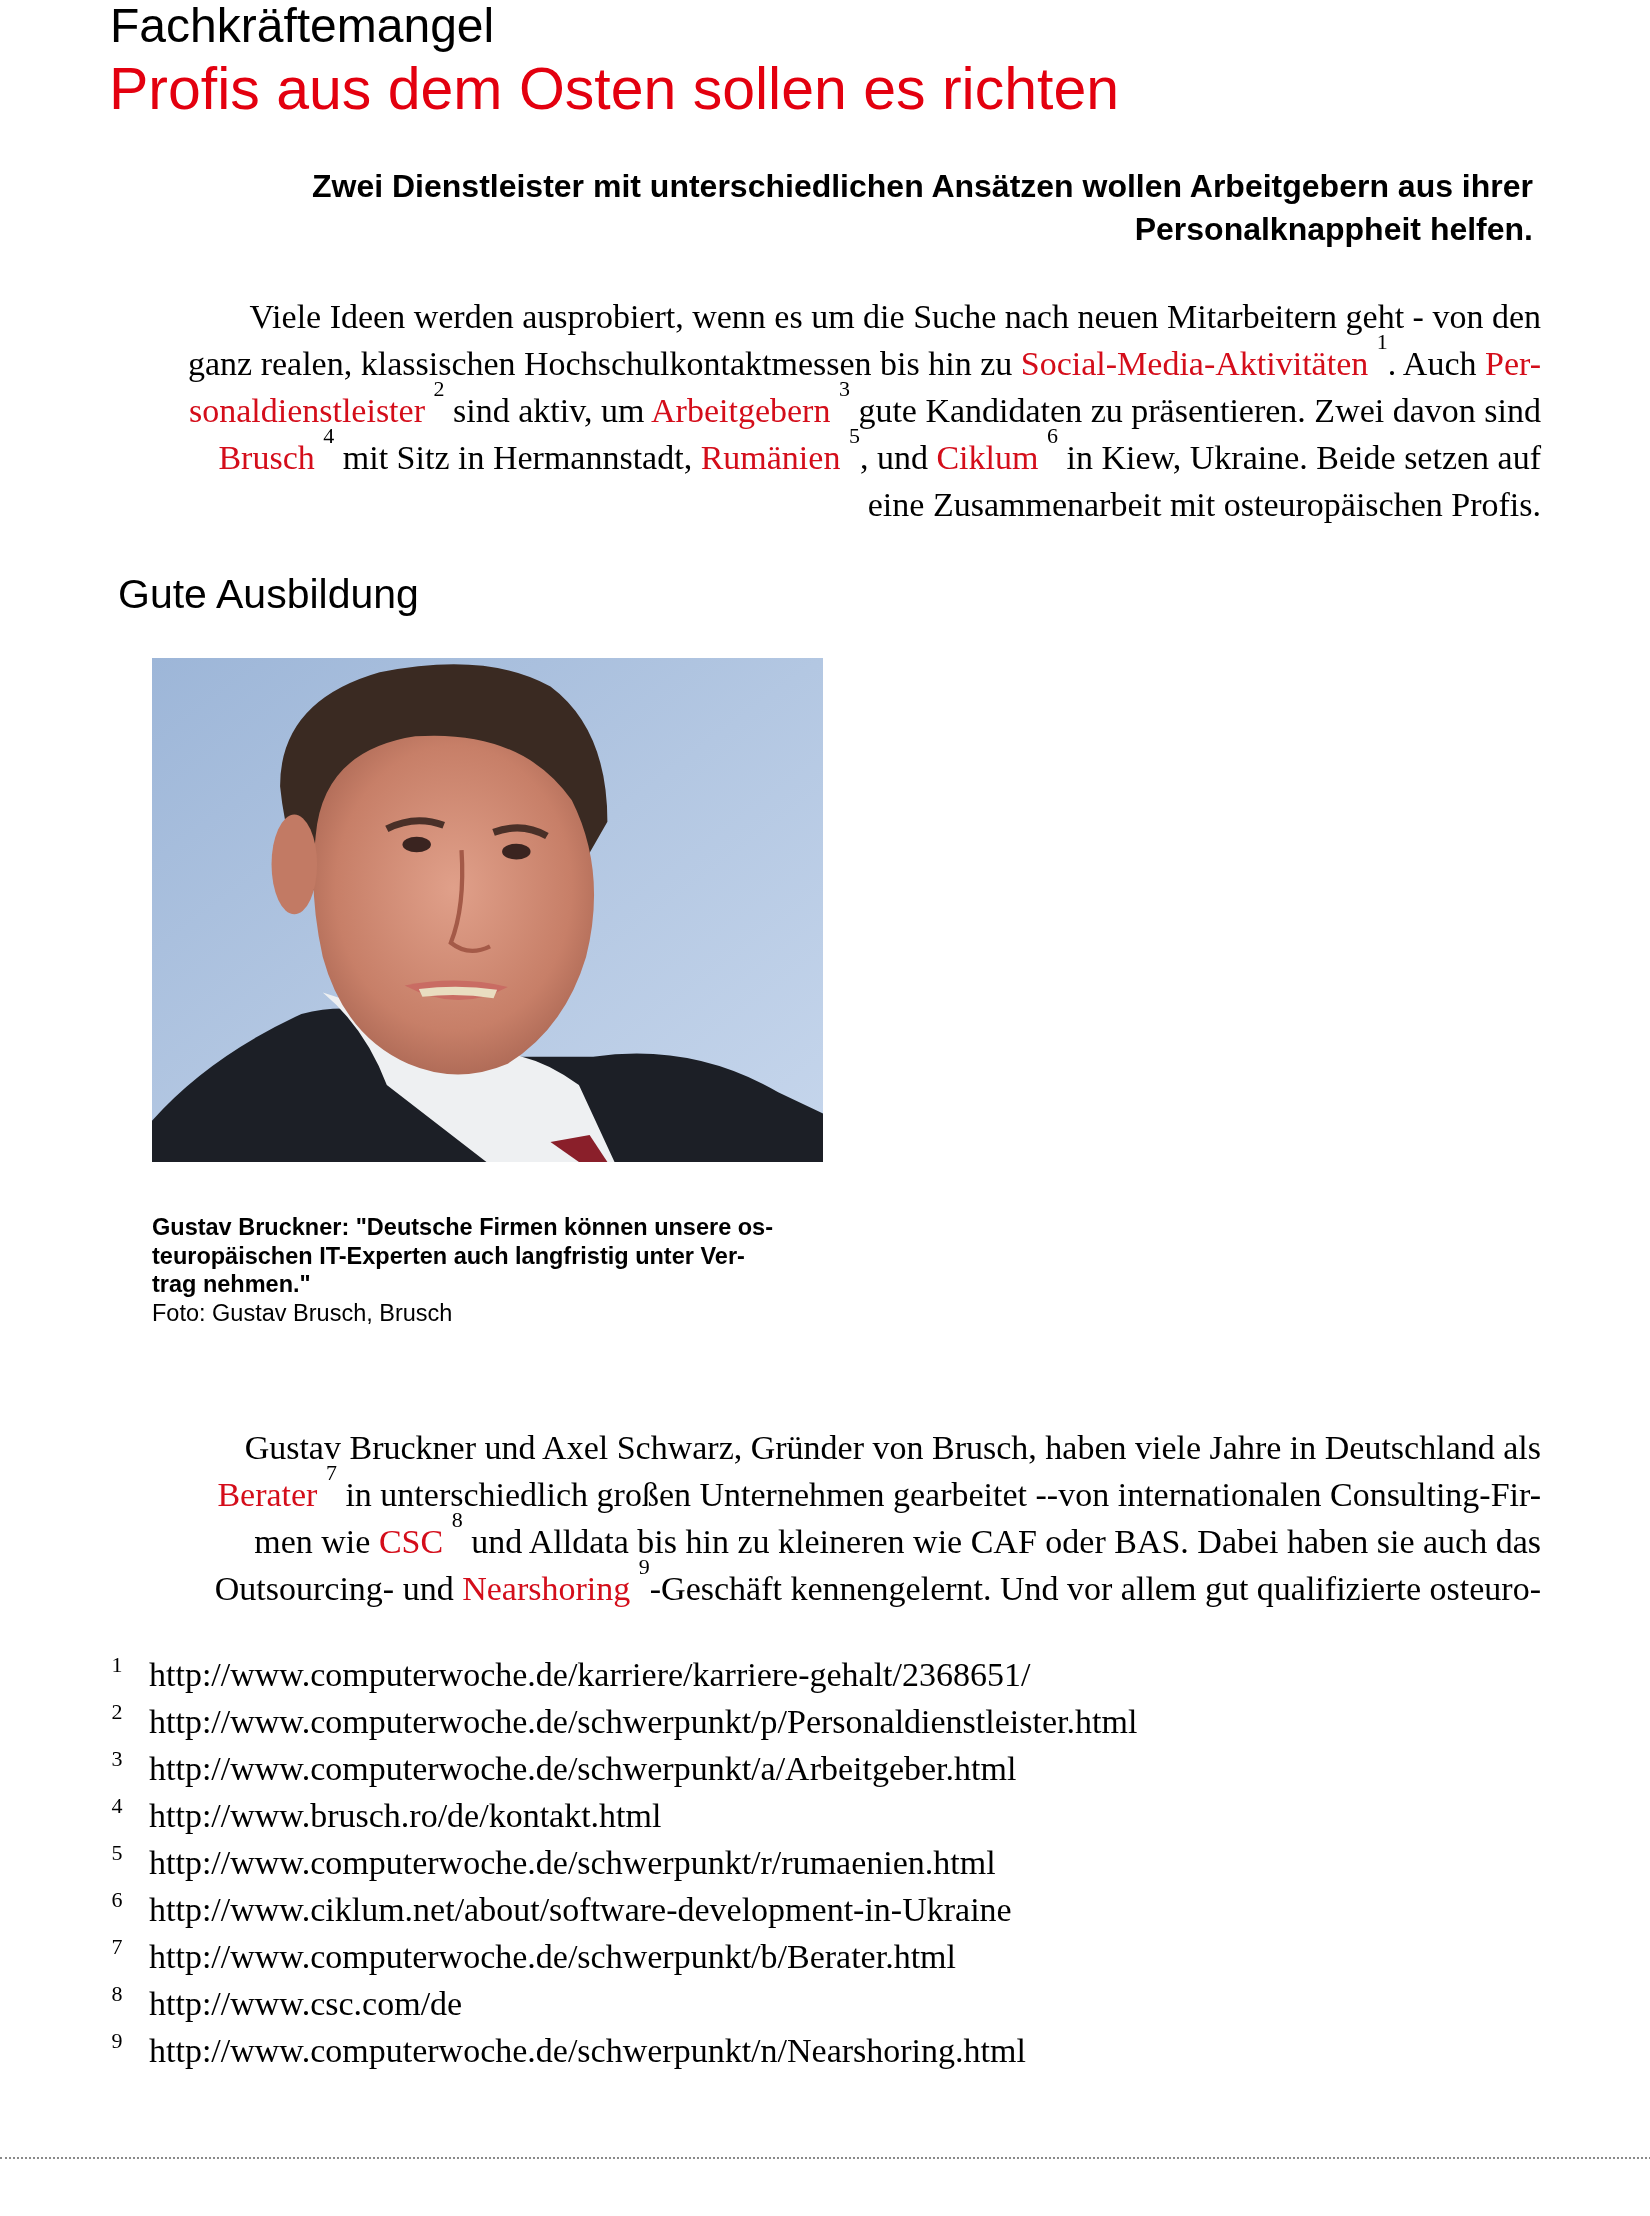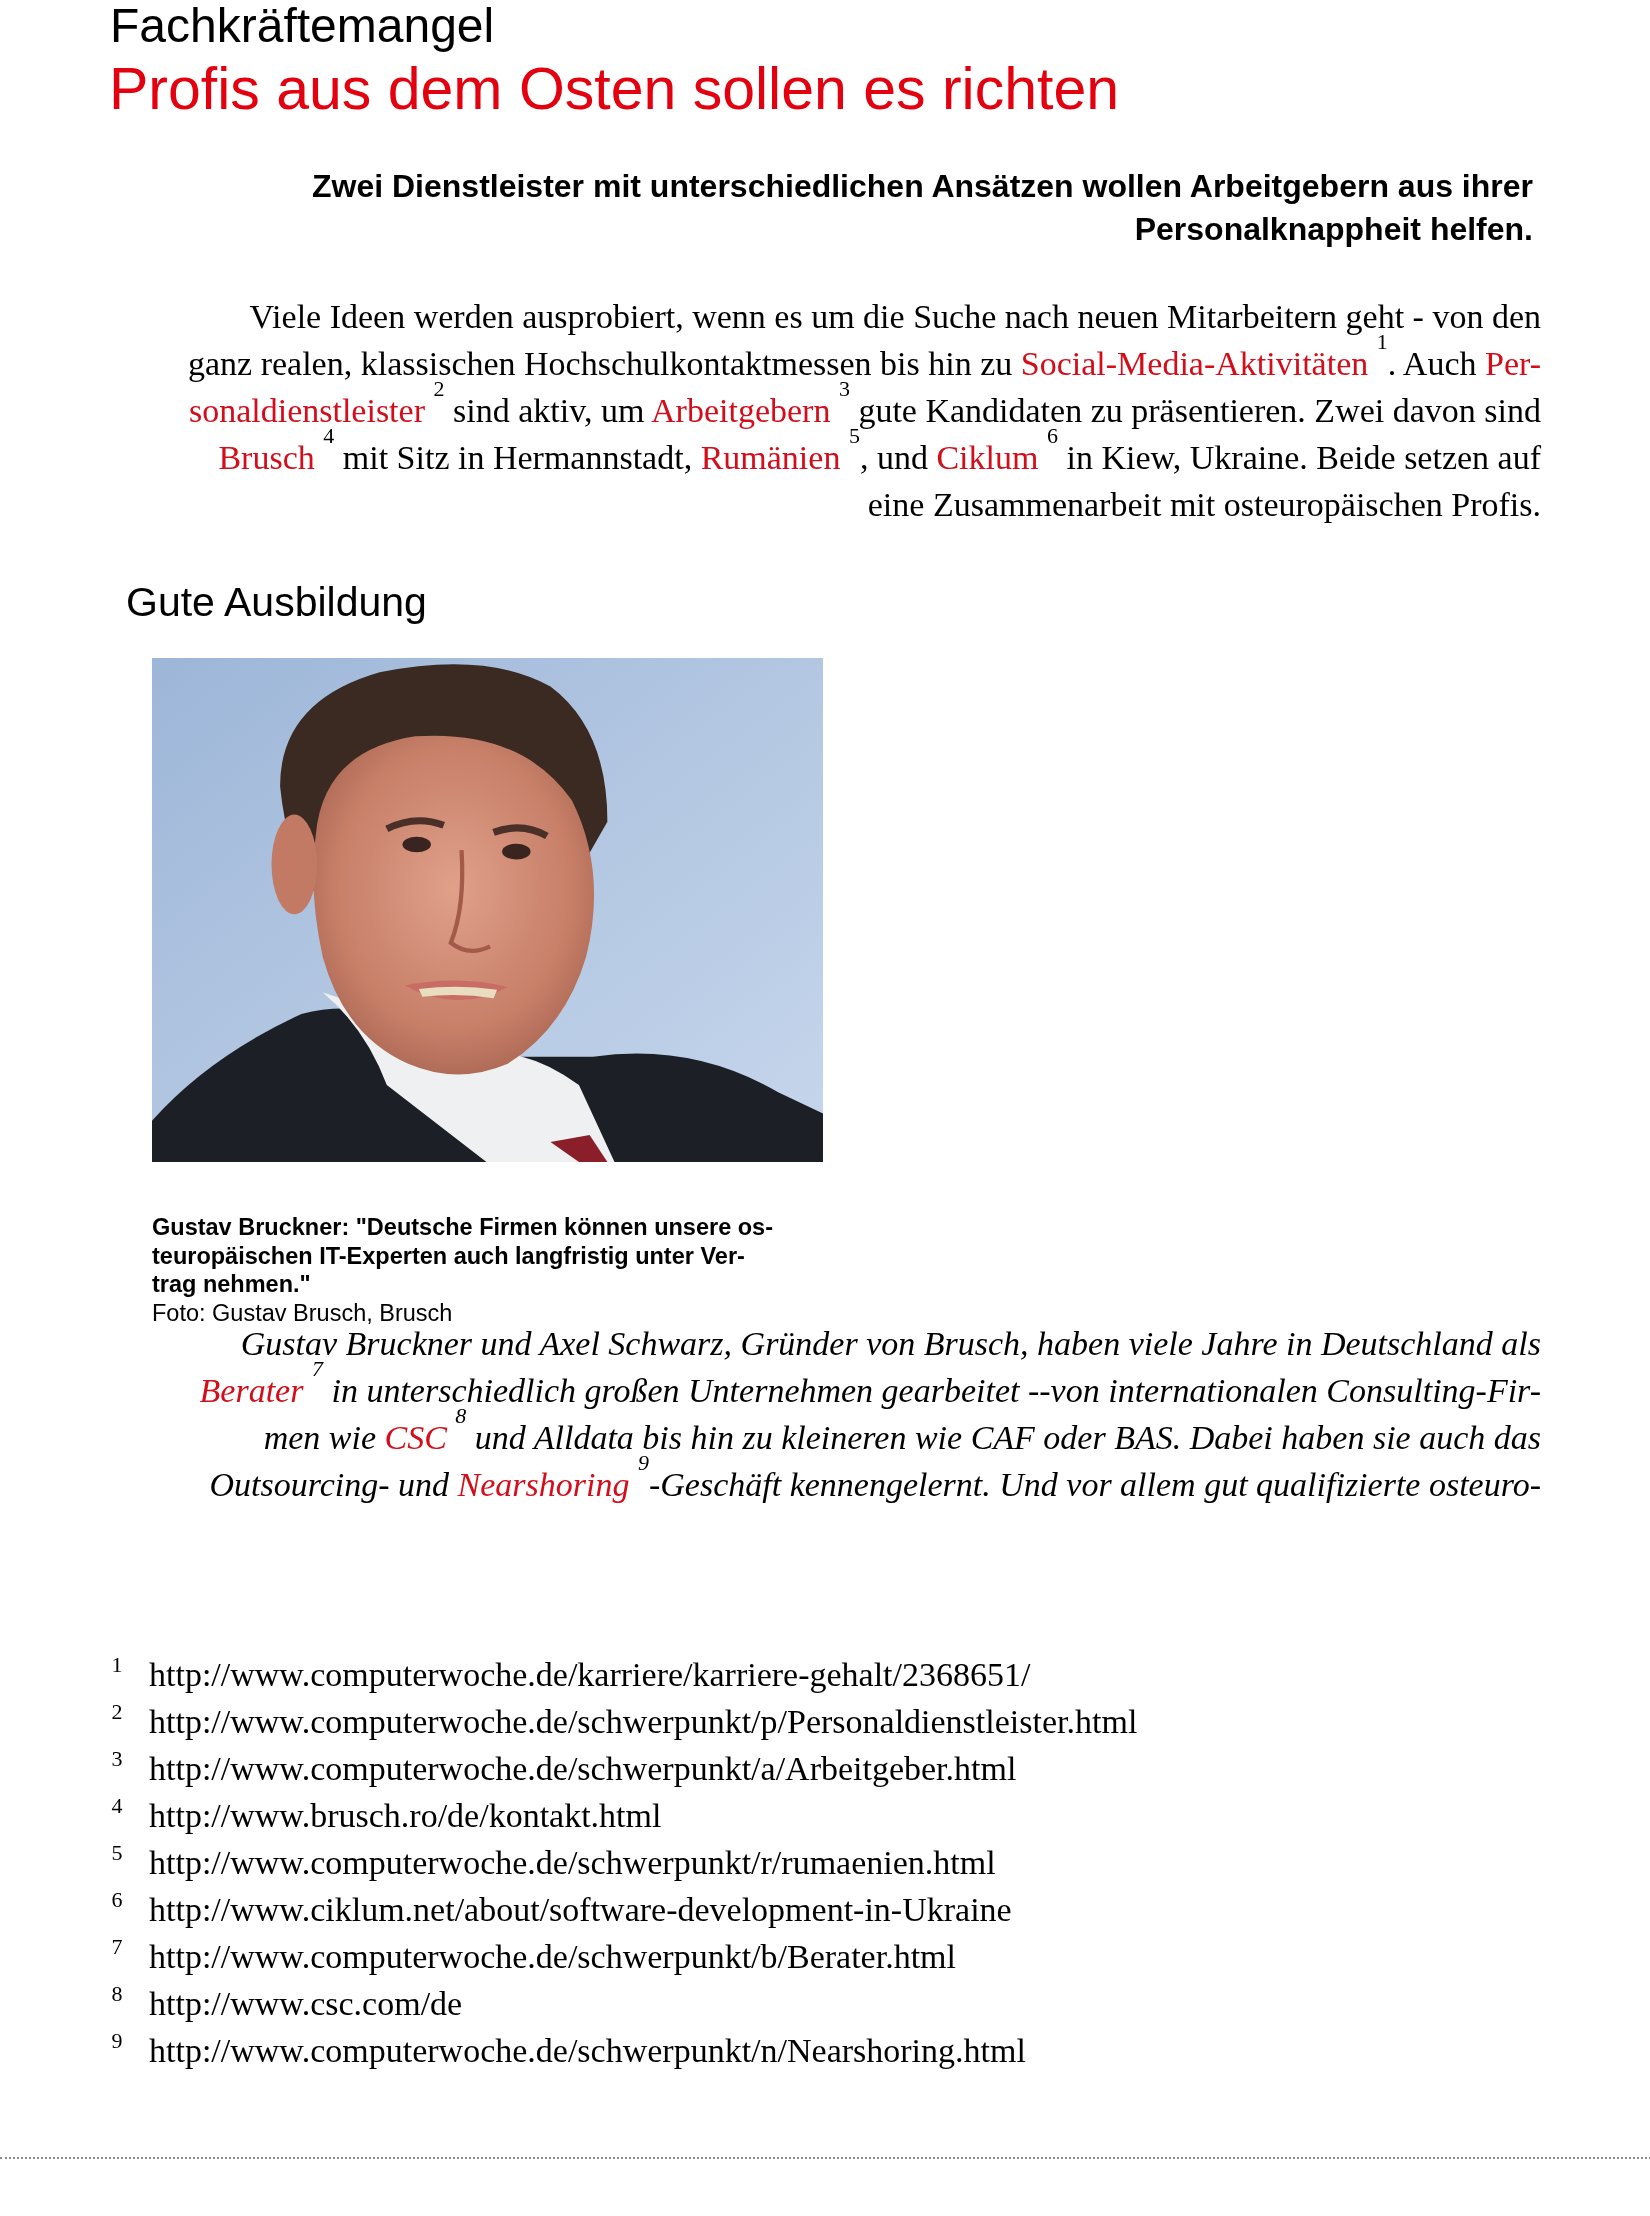--- a/index.html
+++ b/index.html
@@ -43,21 +43,21 @@
       text-align: right;
     }
     .para {
       left: 110px;
       width: 1431px;
       font-size: 34px;
       line-height: 47px;
       text-align: right;
     }
     #para1 { top: 293px; }
-    #para2 { top: 1320px; font-style: italic; }
+    #para2 { top: 1424px; }
     .line { display: block; white-space: nowrap; }
     .link { color: #d40d1a; text-decoration: none; }
     .fn {
       font-size: 22px;
       position: relative;
       top: -13.5px;
       line-height: 0;
     }
 
     #subhead {
@@ -128,21 +128,21 @@
 </div>
 
 <div id="para1" class="abs para serif">
   <span class="line">Viele Ideen werden ausprobiert, wenn es um die Suche nach neuen Mitarbeitern geht - von den</span>
   <span class="line"><span>ganz realen, klassischen Hochschulkontaktmessen bis hin zu </span><a class="link">Social-Media-Aktivitäten</a> <sup class="fn">1</sup><span>. Auch </span><a class="link">Per-</a></span>
   <span class="line"><a class="link">sonaldienstleister</a> <sup class="fn">2</sup><span> sind aktiv, um </span><a class="link">Arbeitgebern</a> <sup class="fn">3</sup><span> gute Kandidaten zu präsentieren. Zwei davon sind</span></span>
   <span class="line"><a class="link">Brusch</a> <sup class="fn">4</sup><span> mit Sitz in Hermannstadt, </span><a class="link">Rumänien</a> <sup class="fn">5</sup><span>, und </span><a class="link">Ciklum</a> <sup class="fn">6</sup><span> in Kiew, Ukraine. Beide setzen auf</span></span>
   <span class="line">eine Zusammenarbeit mit osteuropäischen Profis.</span>
 </div>
 
-<h2 id="subhead" class="abs sans" style="margin:16px;font-weight:normal;">Gute Ausbildung</h2>
+<h2 id="subhead" class="abs sans" style="margin:8px;font-weight:normal;">Gute Ausbildung</h2>
 
 <div id="photo" class="abs" title="Portrait of Gustav Bruckner">
   <svg viewBox="0 0 943 708" preserveAspectRatio="none">
     <defs>
       <linearGradient id="bg" x1="0" y1="0" x2="1" y2="1">
         <stop offset="0" stop-color="#9db6d8"></stop>
         <stop offset="0.5" stop-color="#b3c7e2"></stop>
         <stop offset="1" stop-color="#c6d6ec"></stop>
       </linearGradient>
       <radialGradient id="skin" cx="0.5" cy="0.45" r="0.6">

